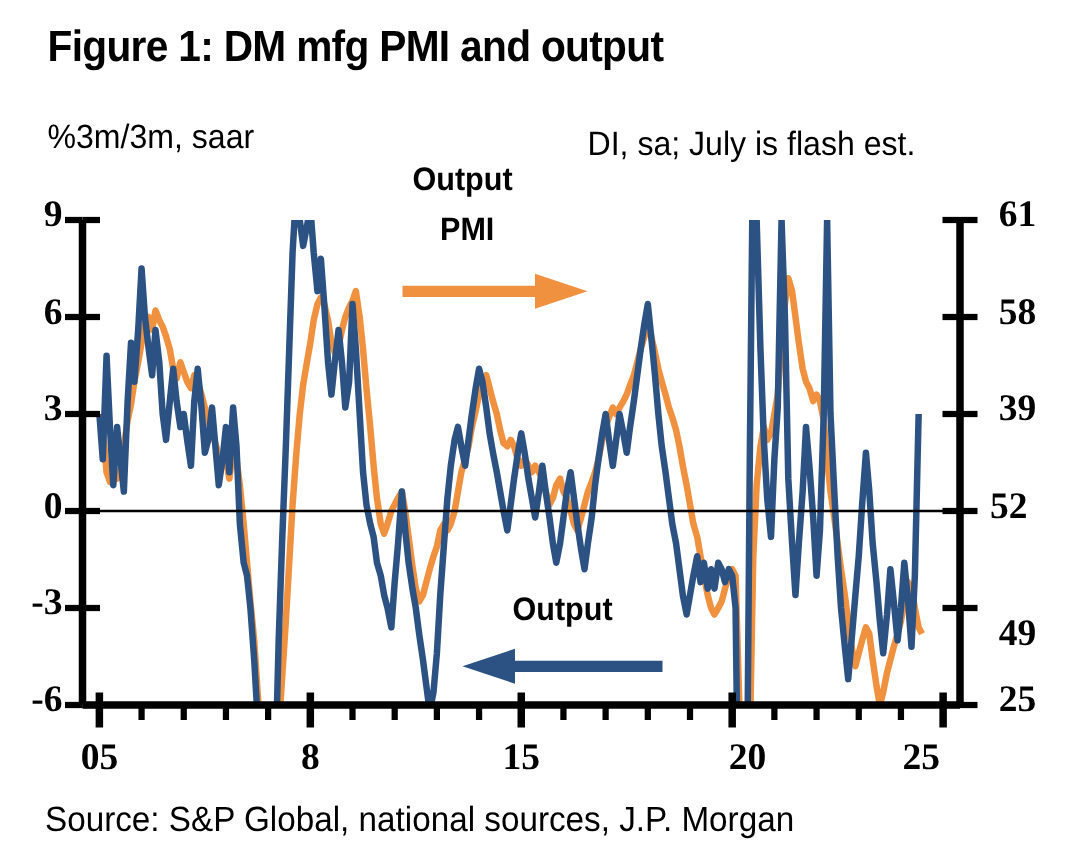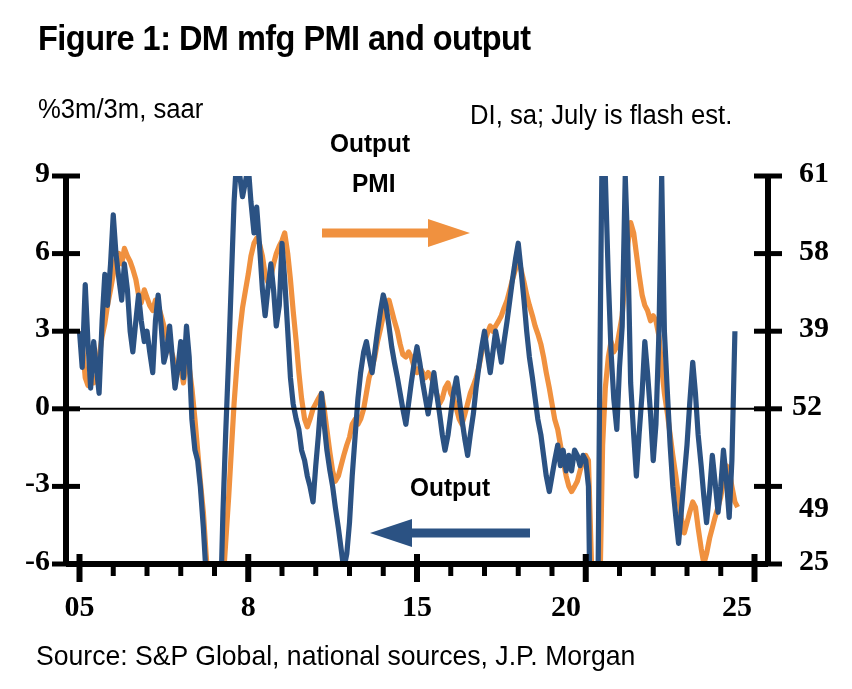--- a/index.html
+++ b/index.html
@@ -159,15 +159,15 @@
     <div class="axis-label y-left" style="left: 0px; top: 543px;">-6</div>
     <div class="axis-label y-right" style="left: 786px; top: 155px;">61</div>
     <div class="axis-label y-right" style="left: 786px; top: 232.6px;">58</div>
     <div class="axis-label y-right" style="left: 786px; top: 310.2px;">39</div>
     <div class="axis-label y-right" style="left: 779px; top: 387.8px;">52</div>
     <div class="axis-label y-right" style="left: 786px; top: 490px;">49</div>
     <div class="axis-label y-right" style="left: 786px; top: 543px;">25</div>
     <div class="x-label" style="left: 49.5px; top: 589px;">05</div>
     <div class="x-label" style="left: 218.25px; top: 589px;">8</div>
     <div class="x-label" style="left: 387px; top: 589px;">15</div>
-    <div class="x-label" style="left: 536px; top: 589px;">20</div>
+    <div class="x-label" style="left: 568px; top: 589px;">20</div>
     <div class="x-label" style="left: 707px; top: 589px;">25</div>
   </div>
 
 </body></html>

